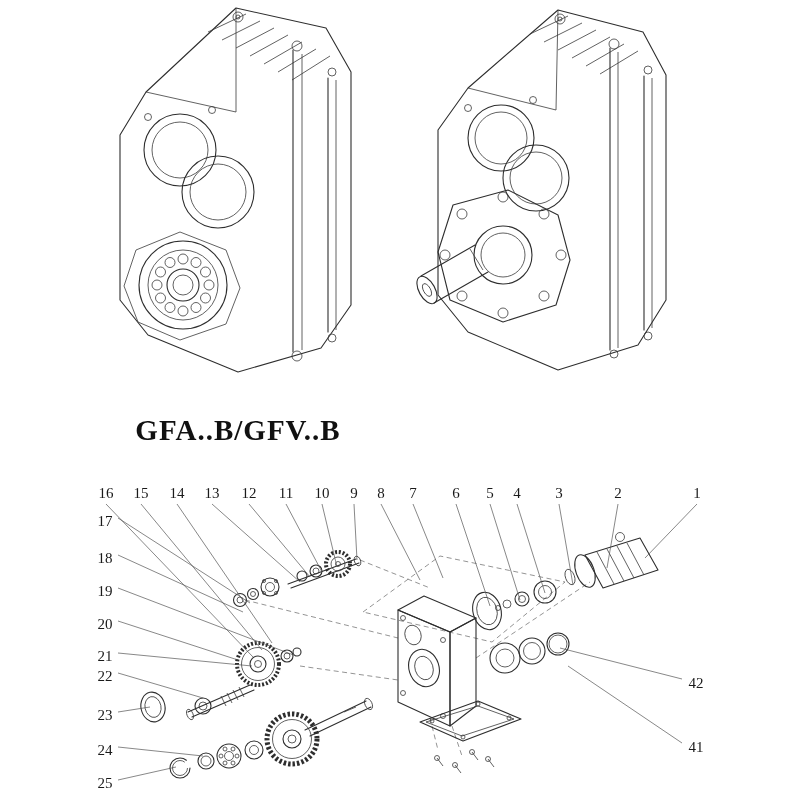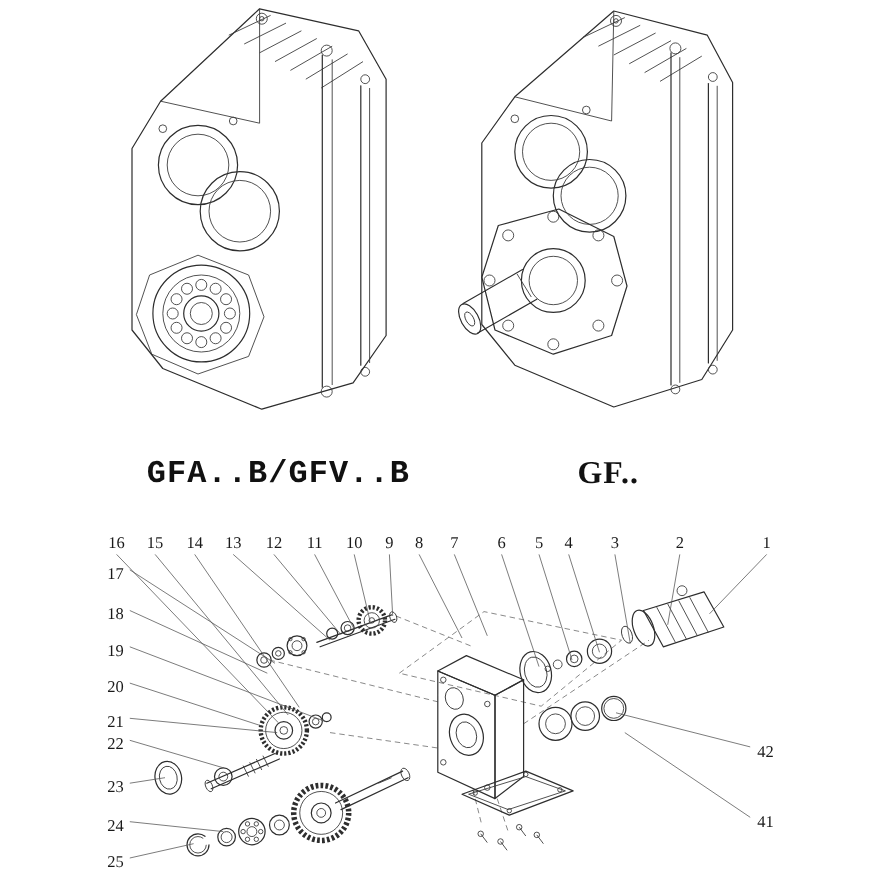--- a/index.html
+++ b/index.html
@@ -8,21 +8,21 @@
     font-family:"Liberation Serif",serif;overflow:hidden;margin:0 auto;
   }
   .figure{position:absolute;top:0;width:310px;height:408px;}
   .fig-left{left:88px;}
   .fig-right{left:398px;}
   .caption{
     position:absolute;top:414px;width:310px;text-align:center;
     font-weight:bold;font-size:29px;color:#111;letter-spacing:1px;
     font-family:"Liberation Serif",serif;
   }
-  .cap-left{left:98px;font-family:Liberation Mono, monospace;}
+  .cap-left{left:83px;}
   .cap-right{left:398px;}
   .exploded{position:absolute;left:0;top:460px;width:800px;height:340px;}
   .ln{stroke:#2e2e2e;stroke-width:1.1;fill:none;stroke-linejoin:round;stroke-linecap:round;}
   .thin{stroke:#3a3a3a;stroke-width:0.8;fill:none;}
   .leader{stroke:#555;stroke-width:0.7;fill:none;}
   .dash{stroke:#666;stroke-width:0.7;stroke-dasharray:5 3.5;fill:none;}
   .teeth{fill:none;stroke:#2e2e2e;}
   .num{font-size:15px;fill:#1a1a1a;font-family:"Liberation Serif",serif;}
 </style>
 </head>
@@ -140,21 +140,20 @@
         <line class="ln" x1="90" y1="272" x2="36" y2="303"></line>
         <line class="ln" x1="77" y1="245" x2="23" y2="276"></line>
         <ellipse class="ln" cx="29" cy="290" rx="8" ry="15" transform="rotate(-29 29 290)"></ellipse>
         <ellipse class="thin" cx="29" cy="290" rx="3.5" ry="7" transform="rotate(-29 29 290)"></ellipse>
         <line class="thin" x1="72" y1="249" x2="85" y2="270"></line>
       </g>
     </svg>
   </div>
 
   <div class="caption cap-left">GFA..B/GFV..B</div>
-  <div class="caption cap-right">GF..</div>
 
   <svg class="exploded" viewBox="0 0 800 340">
 
     <g>
       <polygon class="dash" points="363,152 440,96 565,122 492,182"></polygon>
       <line class="dash" x1="245" y1="140" x2="398" y2="178"></line>
       <line class="dash" x1="300" y1="206" x2="398" y2="220"></line>
       <line class="dash" x1="360" y1="100" x2="430" y2="128"></line>
       <line class="dash" x1="476" y1="198" x2="590" y2="122"></line>
       <line class="dash" x1="452" y1="266" x2="462" y2="296"></line>

